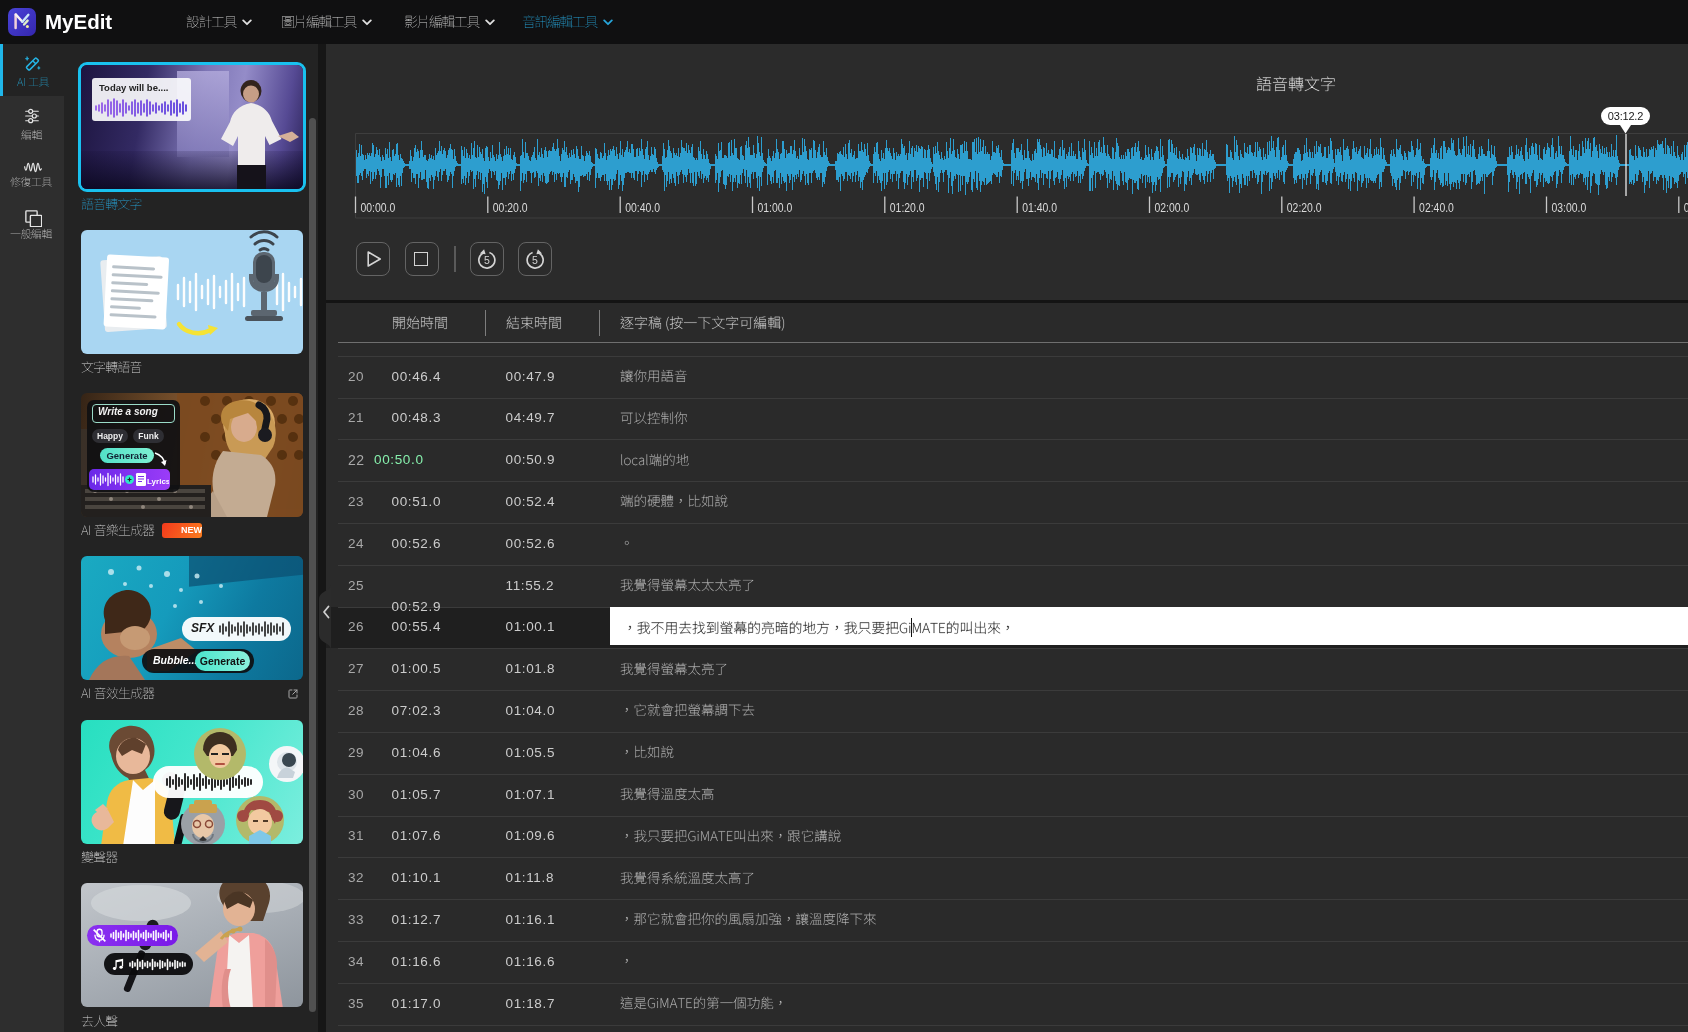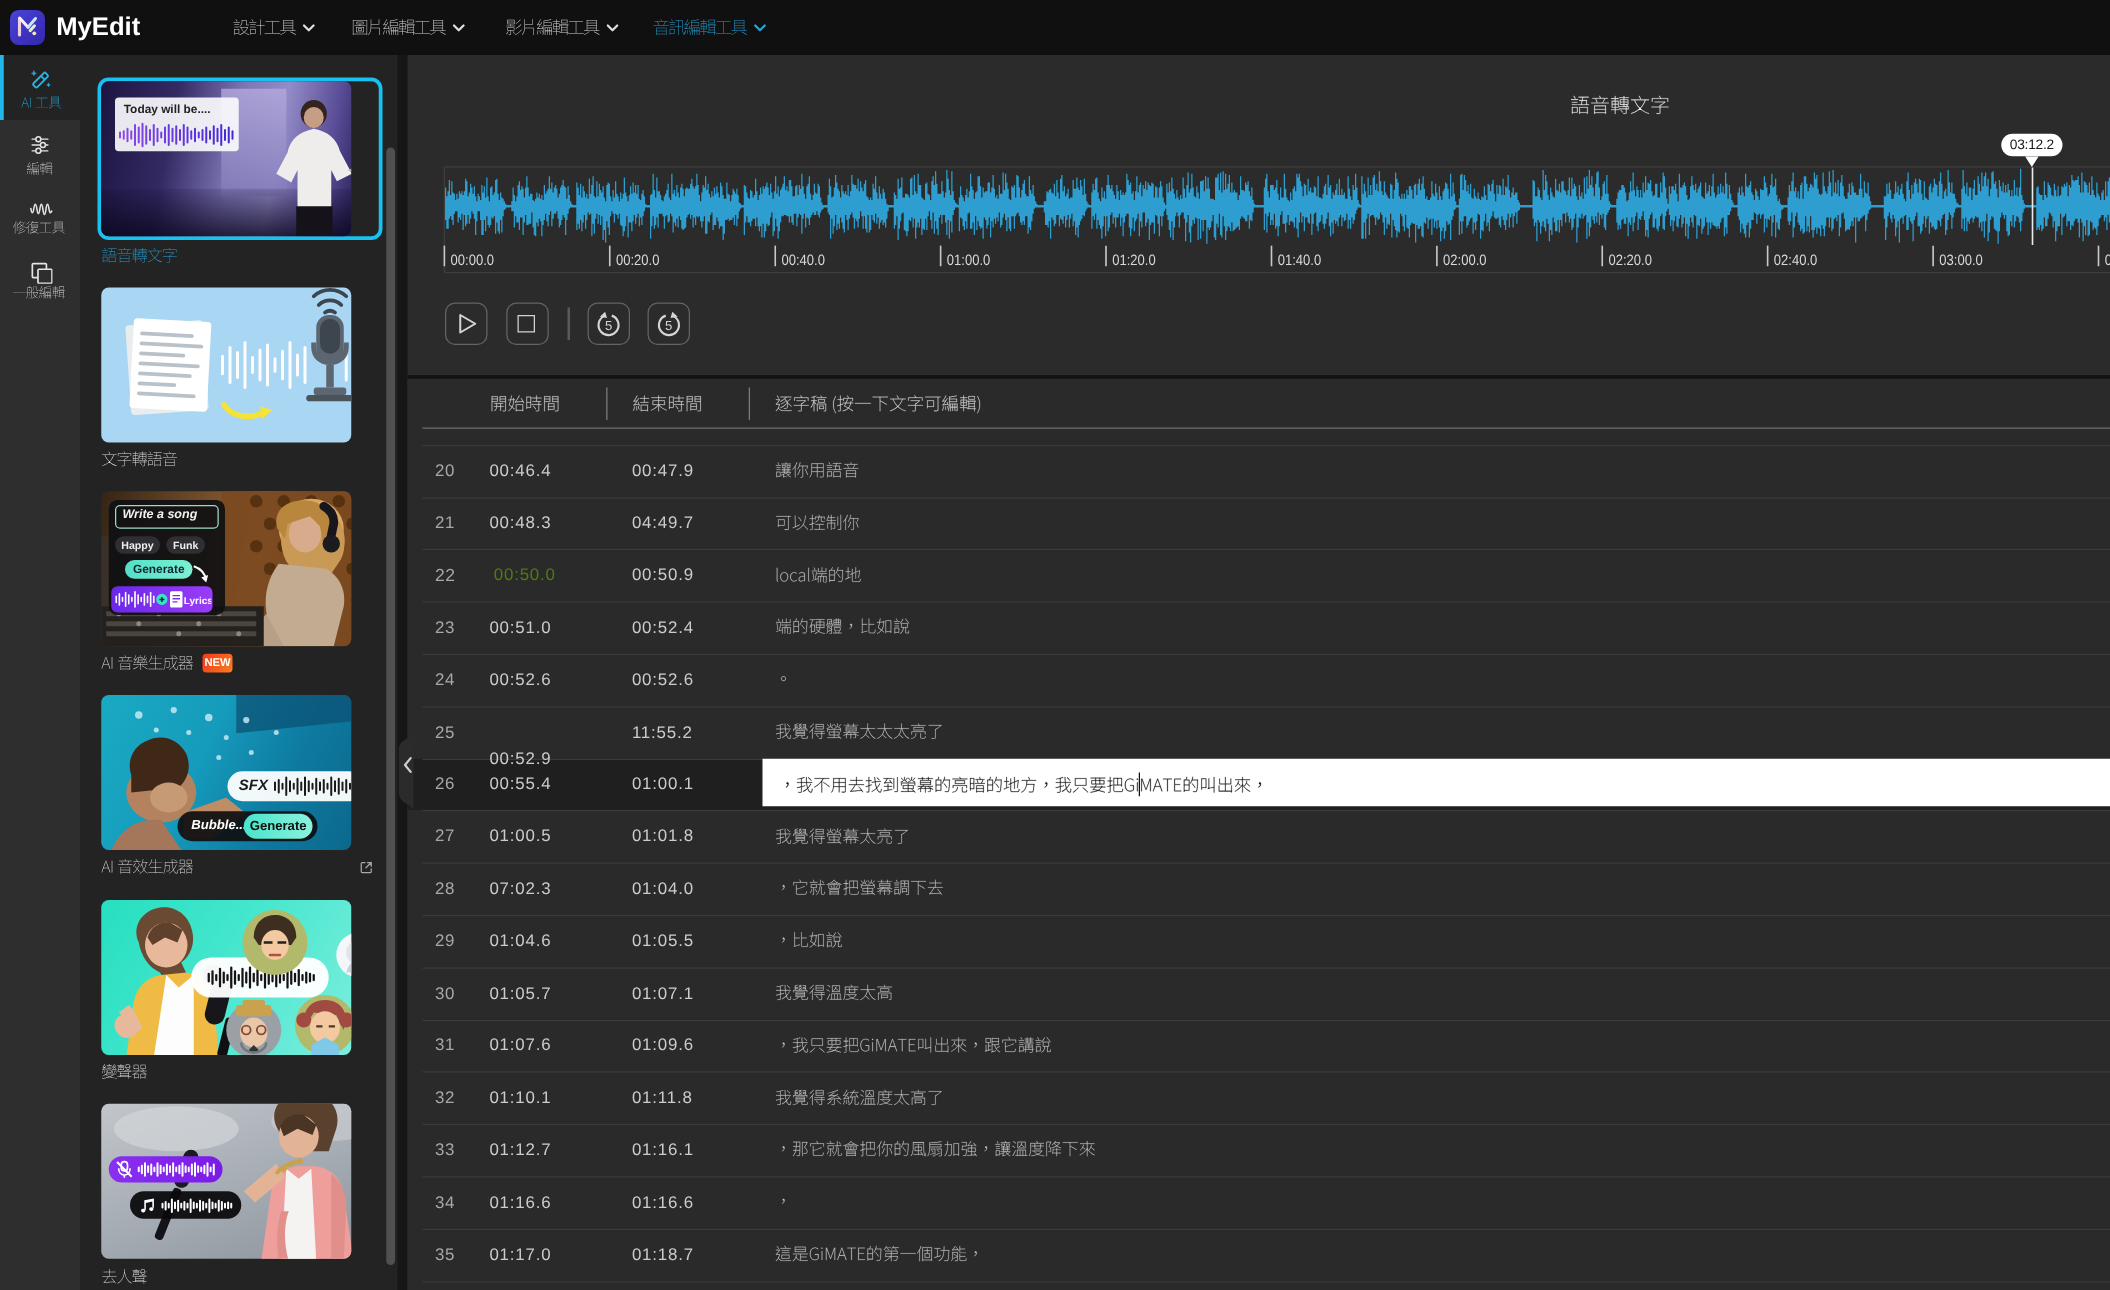--- a/index.html
+++ b/index.html
@@ -5,21 +5,21 @@
  font-family:"Liberation Sans",sans-serif;}
 .abs{position:absolute}
 #header{position:absolute;left:0;top:0;width:1688px;height:44px;background:#101011}
 #rail{position:absolute;left:0;top:44px;width:64px;height:988px;background:#2e2e2e}
 #railactive{position:absolute;left:0;top:44px;width:64px;height:52px;background:#232323}
 #railbar{position:absolute;left:0;top:44px;width:3px;height:52px;background:#20b7ea}
 #panel{position:absolute;left:64px;top:44px;width:254px;height:988px;background:#232323}
 #main{position:absolute;left:326px;top:44px;width:1362px;height:988px;background:#2b2b2b}
 #tablepanel{position:absolute;left:326px;top:303px;width:1362px;height:729px;background:#2a2a2a}
 #sepband{position:absolute;left:326px;top:300px;width:1362px;height:3px;background:#141414}
-.card{position:absolute;left:81px;width:200px;height:124px;border-radius:6px;overflow:hidden}
+.card{position:absolute;left:81px;width:222px;height:124px;border-radius:6px;overflow:hidden}
 .btn{position:absolute;width:34px;height:34px;border:1.5px solid #646464;border-radius:8px}
 </style></head><body>
 <svg width="0" height="0" style="position:absolute">
     <defs>
       <path id="q1" d="M98 531H383V502H98ZM98 404H383V375H98ZM56 657H426V627H56ZM109 275H383V-5H109V25H353V245H109ZM96 275H126V-57H96ZM173 819 197 834Q220 805 243 770.5Q266 736 278 710L252 692Q239 718 217 754.5Q195 791 173 819ZM536 790H788V761H536ZM421 381H863V352H421ZM852 381H859L865 383L884 373Q854 284 803 212.0Q752 140 687 84.5Q622 29 549.5 -10.0Q477 -49 404 -73Q402 -69 398.5 -64.0Q395 -59 391.5 -54.0Q388 -49 384 -46Q455 -25 526 12.5Q597 50 661 102.5Q725 155 774.5 223.5Q824 292 852 374ZM503 354Q540 256 604.5 175.5Q669 95 758 38.5Q847 -18 955 -45Q952 -48 948 -52.5Q944 -57 940.5 -62.0Q937 -67 934 -71Q772 -27 653.5 82.0Q535 191 477 345ZM529 790H559V678Q559 637 548 591.0Q537 545 507.5 500.5Q478 456 422 419Q420 422 416.5 426.0Q413 430 409 434.5Q405 439 402 441Q455 476 482.5 516.5Q510 557 519.5 599.0Q529 641 529 678ZM773 790H803V545Q803 524 806 517.0Q809 510 819 510Q826 510 843 510.0Q860 510 877 510.0Q894 510 900 510Q908 510 918.5 511.0Q929 512 938 513Q939 507 940 497.5Q941 488 942 483Q935 482 923.5 481.0Q912 480 900 480Q894 480 876.5 480.0Q859 480 842 480.0Q825 480 820 480Q801 480 791 485.5Q781 491 777 505.5Q773 520 773 546Z"></path>
       <path id="q2" d="M116 531H433V502H116ZM116 404H430V375H116ZM71 657H476V627H71ZM139 275H431V-5H139V25H402V245H139ZM127 275H156V-57H127ZM197 819 222 834Q245 805 267.5 770.5Q290 736 302 710L277 692Q264 718 242 754.5Q220 791 197 819ZM476 471H948V441H476ZM693 812H722V-70H693Z"></path>
       <path id="q3" d="M108 709H898V679H108ZM59 43H942V14H59ZM484 699H514V29H484Z"></path>
       <path id="q4" d="M630 105 649 127Q705 100 760 69.5Q815 39 864.5 9.0Q914 -21 951 -47L929 -71Q893 -44 844.5 -14.5Q796 15 741 46.0Q686 77 630 105ZM59 185H942V156H59ZM232 633H780V604H232ZM232 487H780V458H232ZM232 338H780V309H232ZM342 126 377 110Q337 77 285.5 43.5Q234 10 179.5 -19.0Q125 -48 74 -71Q70 -66 63.5 -59.0Q57 -52 52 -48Q103 -26 158 3.0Q213 32 262 64.0Q311 96 342 126ZM221 780H797V170H768V751H250V170H221Z"></path>
       <path id="q5" d="M332 662V570H669V662ZM303 691H698V540H303ZM301 363V109H699V363ZM272 392H728V80H272ZM418 278V194H580V278ZM388 307H610V165H388ZM183 478H819V449H183ZM483 561H513V464H483ZM93 783H908V-68H878V754H123V-68H93ZM110 5H896V-24H110Z"></path>
       <path id="q6" d="M230 562H711V532H230ZM681 829H711V542H681ZM223 826H252V485Q252 409 247 335.0Q242 261 227 190.0Q212 119 181.5 52.5Q151 -14 100 -74Q98 -70 94 -67.0Q90 -64 86 -60.5Q82 -57 78 -55Q144 23 174.5 111.5Q205 200 214 294.5Q223 389 223 485ZM227 340H749V-71H720V311H227Z"></path>
@@ -416,21 +416,21 @@
       <g fill="#e6e6e6" transform="translate(0,15) scale(0.013000,-0.013000)">
         <use href="#q12" x="0"></use>
         <use href="#q13" x="534"></use>
         <use href="#q24" x="977"></use>
         <use href="#q28" x="1907"></use>
         <use href="#q29" x="2837"></use>
         <use href="#q30" x="3767"></use>
         <use href="#q31" x="4697"></use>
       </g>
     </svg></div>
-<div class="abs" style="left:162px;top:523px;width:24px;height:15px;border-radius:3px;background:linear-gradient(120deg,#f3391c,#fa7d1f);color:#fff;font-size:9px;font-weight:700;text-align:center;line-height:15px">NEW</div>
+<div class="abs" style="left:162px;top:523px;width:40px;height:15px;border-radius:3px;background:linear-gradient(120deg,#f3391c,#fa7d1f);color:#fff;font-size:9px;font-weight:700;text-align:right;line-height:15px">NEW</div>
 <div class="card" style="top:556px;background:linear-gradient(115deg,#1aaac2 0%,#159bbc 40%,#0e7aa0 70%,#0c688c 100%)">
  <svg class="abs" style="left:0;top:0" width="222" height="124" viewBox="0 0 222 124">
   <rect x="108" y="8" width="114" height="34" fill="#0b4f70" opacity=".7" transform="skewY(-6)"></rect>
   <g fill="#cfeef5" opacity=".8">
    <circle cx="30" cy="16" r="3"></circle>
         <circle cx="44" cy="28" r="2"></circle>
         <circle cx="58" cy="12" r="2.5"></circle>
         <circle cx="70" cy="30" r="2"></circle>
    <circle cx="86" cy="18" r="3"></circle>
         <circle cx="100" cy="34" r="2"></circle>
@@ -720,21 +720,21 @@
 <div style="position:absolute;left:619.5px;top:408px;line-height:0;"><svg width="70" height="21" viewBox="0 0 70 21">
       <g fill="#c9c9c9" stroke="#c9c9c9" stroke-width="10" transform="translate(0,15) scale(0.013500,-0.013500)">
         <use href="#q59" x="0"></use>
         <use href="#q60" x="1000"></use>
         <use href="#q61" x="2000"></use>
         <use href="#q62" x="3000"></use>
         <use href="#q57" x="4000"></use>
       </g>
     </svg></div>
 <div class="abs" style="left:348px;top:452.2px;font-size:14px;letter-spacing:.5px;color:#a8a8a8">22</div>
-<div class="abs" style="left:395px;top:452.2px;font-size:13.5px;letter-spacing:.65px;color:#4d7c0f">00:50.0</div>
+<div class="abs" style="left:374px;top:452.2px;font-size:13.5px;letter-spacing:.65px;color:#86efac">00:50.0</div>
 <div class="abs" style="left:505.5px;top:452.2px;font-size:13.5px;letter-spacing:.65px;color:#cccccc">00:50.9</div>
 <div style="position:absolute;left:619.5px;top:450px;line-height:0;"><svg width="72" height="21" viewBox="0 0 72 21">
       <g fill="#c9c9c9" stroke="#c9c9c9" stroke-width="10" transform="translate(0,15) scale(0.013500,-0.013500)">
         <use href="#q63" x="0"></use>
         <use href="#q64" x="254"></use>
         <use href="#q65" x="840"></use>
         <use href="#q66" x="1332"></use>
         <use href="#q63" x="1868"></use>
         <use href="#q67" x="2122"></use>
         <use href="#q68" x="3122"></use>

